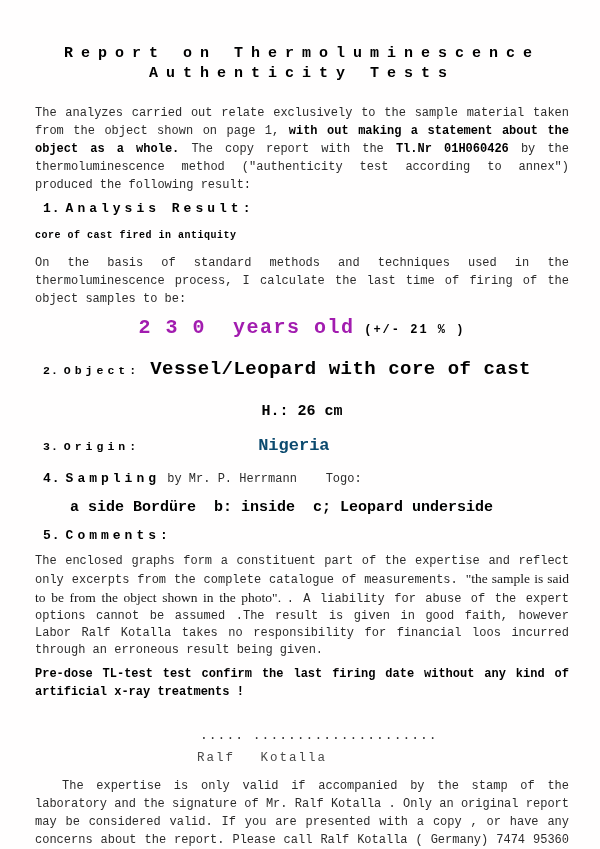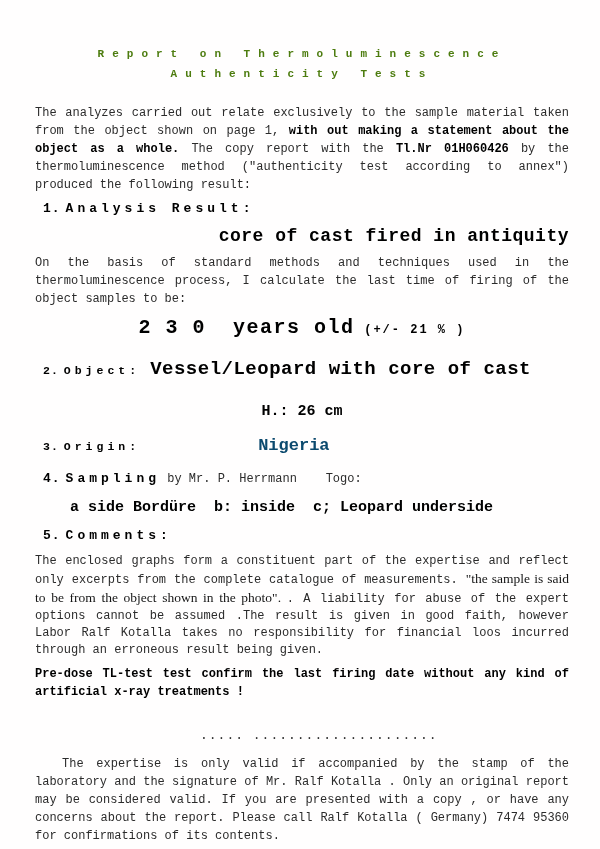--- a/index.html
+++ b/index.html
@@ -7,42 +7,42 @@
     position: relative;
     width: 600px; height: 849px;
     box-sizing: border-box;
     background: #fffefe;
     padding: 44px 31px 0 35px;
     overflow: hidden;
     font-family: "Liberation Mono", "DejaVu Sans Mono", monospace;
     color: #262626;
   }
   .title {
-    text-align: center; font-weight: bold; color: #4d7c0f;
-    font-size: 11px; line-height: 20px; letter-spacing: 8px;
+    text-align: center; font-weight: bold; color: #000000;
+    font-size: 15px; line-height: 20px; letter-spacing: 8px;
     margin: 0 0 20px 0;
   }
   .body-text {
     font-size: 12px; line-height: 18px; text-align: justify;
     margin: 0; color: #2b2b2b;
   }
   b, .bold { color: #000; font-weight: bold; }
   .serif { font-family: "Liberation Serif", "DejaVu Serif", serif; font-size: 13.5px; color: #151515; }
   .sec-head { margin: 8px; color: #000; font-weight: bold; white-space: pre-wrap; }
   .sec-head .num { letter-spacing: 1px; }
   .sec-head .spaced { letter-spacing: 4px; margin-left: 5px; }
   .head-lg { font-size: 13px; line-height: 18px; }
   .head-sm { font-size: 11.5px; }
   .mt6 { margin-top: 6px; } .mt8 { margin-top: 8px; }
   .result-line {
-    margin: 6px 0 0 0; text-align: right;
-    font-weight: bold; color: #000; font-size: 18px; line-height: 20px; letter-spacing: 0.5px;
+    margin: 6px 0 0 0; text-align: left;
+    font-weight: bold; color: #000; font-size: 10px; line-height: 20px; letter-spacing: 0.5px;
   }
   .age-line { margin: 6px 0 0 0; text-align: center; line-height: 28px; white-space: pre-wrap; }
-  .age { font-size: 20px; font-weight: bold; color: #000000; letter-spacing: 1.5px; text-align: right; }
+  .age { font-size: 20px; font-weight: bold; color: #a21caf; letter-spacing: 1.5px; text-align: right; }
   .age-tol { font-size: 12px; font-weight: bold; color: #000; letter-spacing: 2px; }
   .object-row { margin-top: 12px; line-height: 26px; white-space: pre-wrap; }
   .object-value { font-size: 19px; font-weight: bold; color: #000; margin-left: 10px; letter-spacing: 0.5px; text-align: center; }
   .height-line { margin: 18px 0 0 0; text-align: center; font-weight: bold; color: #000; font-size: 15px; line-height: 20px; }
   .origin-row { margin-top: 12px; line-height: 24px; white-space: pre-wrap; }
   .origin-value { font-size: 17px; font-weight: bold; color: #0c4a6e; margin-left: 118px; }
   .photo-line { margin: 14px 0 0 0; font-size: 12px; line-height: 18px; }
   .sampling-row { margin-top: 10px; line-height: 20px; }
   .sampling-by { font-size: 12px; color: #2b2b2b; font-weight: normal; white-space: pre-wrap; }
   .samples-line { margin: 4px 0 0 35px; font-weight: bold; color: #000; font-size: 15px; line-height: 22px; white-space: pre-wrap; }
@@ -85,16 +85,17 @@
   <p class="samples-line">a side Bordüre  b: inside  c; Leopard underside</p>
 
   <p class="sec-head head-lg mt8"><span class="num">5.</span><span class="spaced">Comments:</span></p>
 
   <p class="body-text comments-para"><span>The enclosed graphs form a constituent part of the expertise and reflect only excerpts from the complete catalogue of measurements. </span><span class="serif">"the sample is said to be from the object shown in the photo". </span><span>. A liability for abuse of the expert options cannot be assumed .The result is given in good faith, however Labor Ralf Kotalla takes no responsibility for financial loos incurred through an erroneous result being given.</span></p>
 
   <p class="body-text predose">Pre-dose TL-test test confirm the last firing date without any kind of artificial x-ray treatments !</p>
 
 
   <p class="sig-dots">..... .....................</p>
+  <p class="sig-name">Ralf Kotalla</p>
 
   <p class="body-text footer-para">The expertise is only valid if accompanied by the stamp of the laboratory and the signature of Mr. Ralf Kotalla . Only an original report may be considered valid. If you are presented with a copy , or have any concerns about the report. Please call Ralf Kotalla ( Germany) 7474 95360 for confirmations of its contents.</p>
 
 </div>
 
 </body></html>

